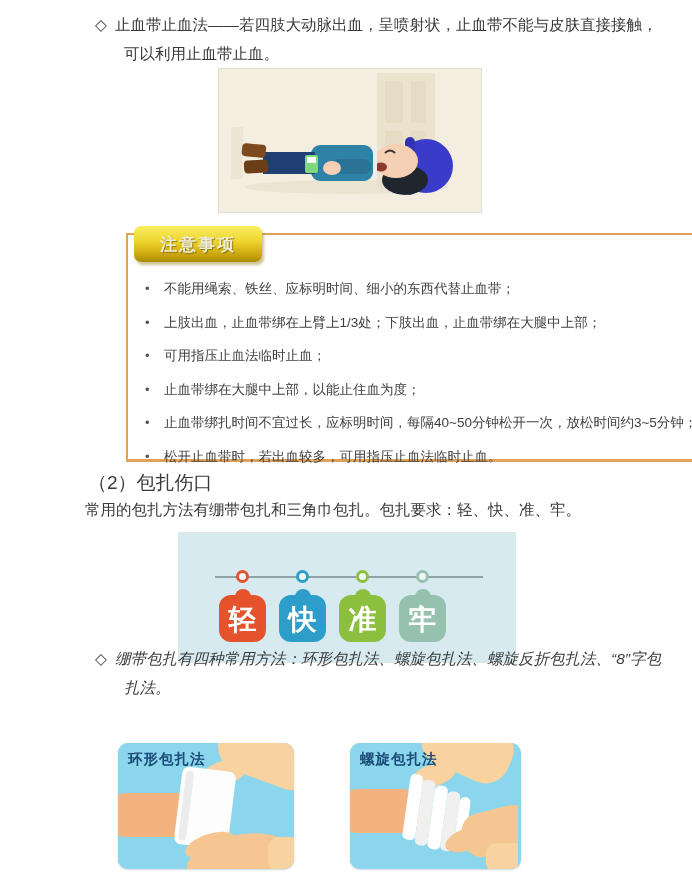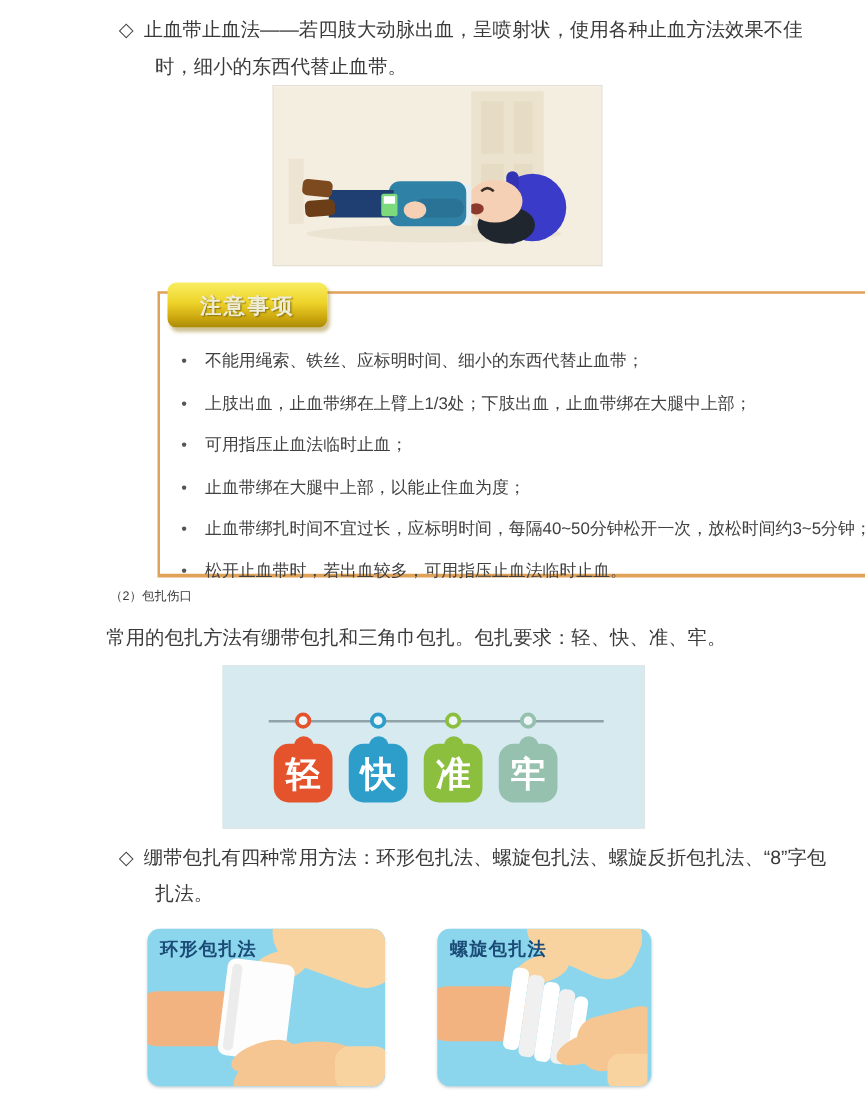--- a/index.html
+++ b/index.html
@@ -24,55 +24,55 @@
          border-radius:7px;box-shadow:2px 3px 3px rgba(150,120,20,.45);
          display:flex;align-items:center;justify-content:center;}
   .badge span{font-size:17px;font-weight:bold;color:#efecd6;letter-spacing:2px;
               text-shadow:1px 1px 1px rgba(120,100,10,.8);}
   .notice ul{list-style:none;margin:0;padding:44px 18px 0 17px;}
   .notice li{position:relative;font-size:13.5px;line-height:19px;color:#404040;
              padding-left:19px;margin-bottom:14.5px;}
   .notice li::before{content:"•";position:absolute;left:0;top:0;color:#555;font-size:13px;}
 
   
-  #sec2-heading{position:absolute;left:88px;top:470px;font-size:10px;color:#3a3a3a;}
+  #sec2-heading{position:absolute;left:88px;top:470px;font-size:19px;color:#3a3a3a;}
   #sec2-body{position:absolute;left:85px;top:500px;font-size:15.5px;color:#3a3a3a;}
 
   
   .req-fig{position:absolute;left:178px;top:532px;width:338px;height:131px;
            background:#d6eaf0;border:1px solid #dfe6e8;box-sizing:border-box;}
   .req-line{position:absolute;left:36px;top:43px;width:268px;height:2px;background:#8fa3a8;}
   .req-dot{position:absolute;top:37px;width:13px;height:13px;border-radius:50%;
            border:3px solid #999;background:#eef6f8;box-sizing:border-box;}
   .req-dot.d1{left:57px}.req-dot.d2{left:117px}.req-dot.d3{left:177px}.req-dot.d4{left:237px}
   .req-tile{position:absolute;top:62px;width:47px;height:47px;border-radius:12px;
             color:#fff;font-size:28px;font-weight:bold;text-align:center;line-height:49px;}
   .req-tile::before{content:"";position:absolute;left:50%;margin-left:-8px;top:-6px;
             width:16px;height:8px;border-radius:8px 8px 0 0;background:inherit;}
   .req-tile.t1{left:40px}.req-tile.t2{left:100px}.req-tile.t3{left:160px}.req-tile.t4{left:220px}
 
   
-  #bandage-para{left:95px;top:672px;width:548px;}
+  #bandage-para{left:95px;top:644px;width:548px;font-style:italic;}
 
   
   .panel{position:absolute;top:743px;height:126px;background:#8bd6ec;border-radius:10px;
          overflow:hidden;box-shadow:0 1px 2px rgba(120,140,150,.35);}
-  .panel.left{left:118px;width:190px;}
+  .panel.left{left:118px;width:176px;}
   .panel.right{left:350px;width:171px;}
   .panel .plabel{position:absolute;left:10px;top:7px;font-size:14.5px;font-weight:bold;
                  color:#1a4a75;z-index:2;letter-spacing:1px;}
   .panel svg{position:absolute;left:0;top:0;}
 </style>
 </head>
 <body>
 
 <div class="page">
 
   <div class="para" id="intro">
-    <span class="marker">◇</span><span>止血带止血法——若四肢大动脉出血，呈喷射状，使用各种止血方法效果不佳时，细小的东西代替止血带。</span>
+    <span class="marker">◇</span><span>止血带止血法——若四肢大动脉出血，呈喷射状，止血带不能与皮肤直接接触，可以利用止血带止血。</span>
   </div>
 
   <div class="cartoon">
     <svg width="262" height="143" viewBox="0 0 262 143">
       <rect x="0" y="0" width="262" height="143" fill="#f4eee1"></rect>
       <rect x="158" y="4" width="58" height="114" fill="#ece3cf"></rect>
       <rect x="166" y="12" width="18" height="42" fill="#e6dcc4"></rect>
       <rect x="192" y="12" width="15" height="42" fill="#e6dcc4"></rect>
       <rect x="166" y="62" width="18" height="46" fill="#e6dcc4"></rect>
       <rect x="192" y="62" width="15" height="46" fill="#e6dcc4"></rect>

